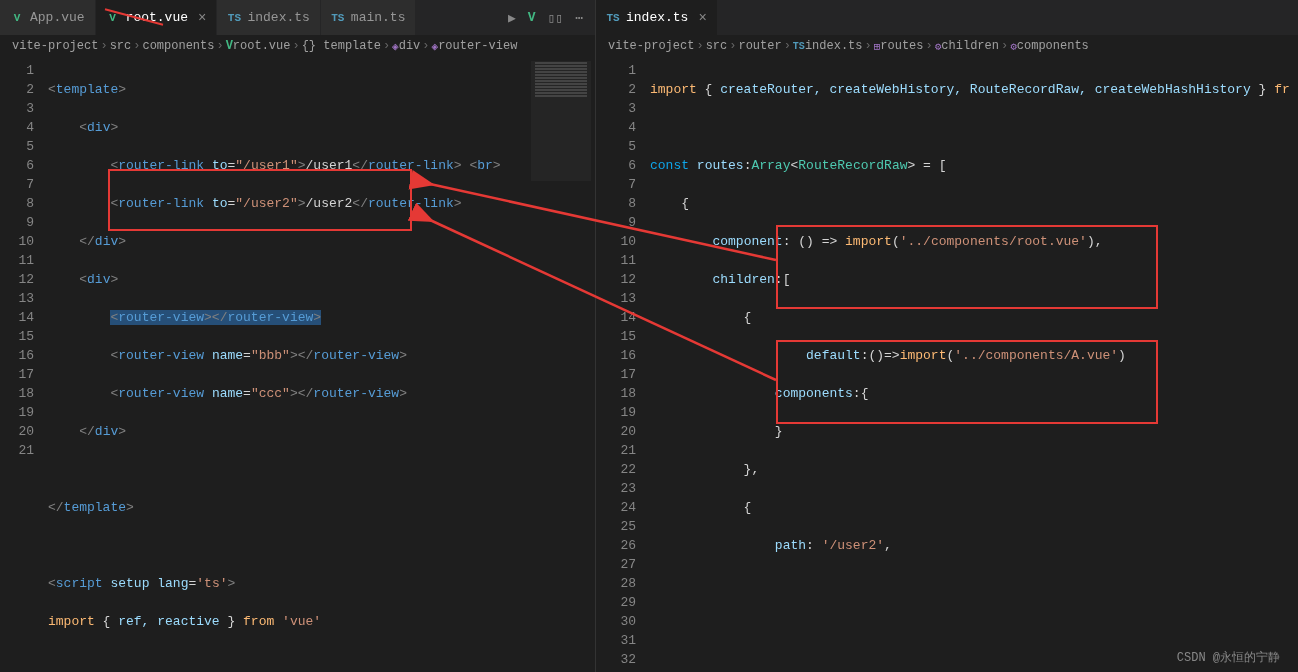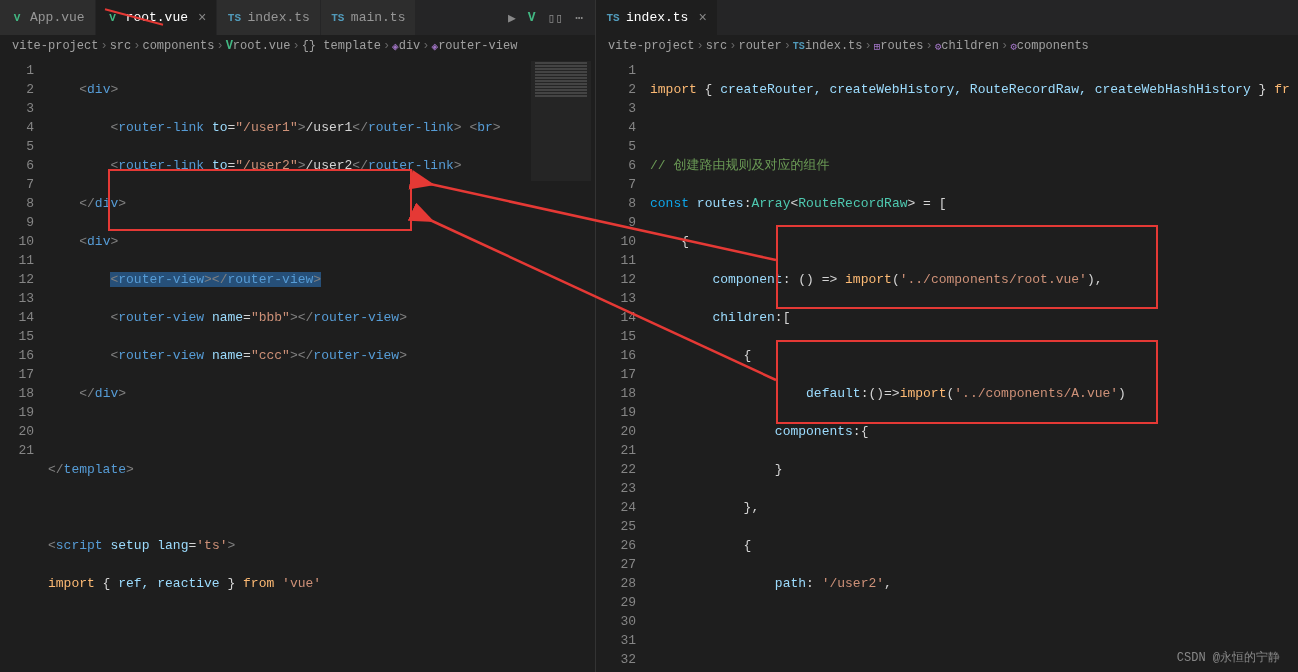--- a/index.html
+++ b/index.html
@@ -108,20 +108,21 @@
           <div>14</div>
           <div>15</div>
           <div>16</div>
           <div>17</div>
           <div>18</div>
           <div>19</div>
           <div>20</div>
           <div>21</div>
         </div>
       <div class="code">
+<div><span class="c-br">&lt;</span><span class="c-tag">template</span><span class="c-br">&gt;</span></div>
 <div>    <span class="c-br">&lt;</span><span class="c-tag">div</span><span class="c-br">&gt;</span></div>
 <div>        <span class="c-br">&lt;</span><span class="c-tag">router-link</span> <span class="c-attr">to</span>=<span class="c-str">"/user1"</span><span class="c-br">&gt;</span>/user1<span class="c-br">&lt;/</span><span class="c-tag">router-link</span><span class="c-br">&gt;</span> <span class="c-br">&lt;</span><span class="c-tag">br</span><span class="c-br">&gt;</span></div>
 <div>        <span class="c-br">&lt;</span><span class="c-tag">router-link</span> <span class="c-attr">to</span>=<span class="c-str">"/user2"</span><span class="c-br">&gt;</span>/user2<span class="c-br">&lt;/</span><span class="c-tag">router-link</span><span class="c-br">&gt;</span></div>
 <div>    <span class="c-br">&lt;/</span><span class="c-tag">div</span><span class="c-br">&gt;</span></div>
 <div>    <span class="c-br">&lt;</span><span class="c-tag">div</span><span class="c-br">&gt;</span></div>
 <div>        <span class="sel"><span class="c-br">&lt;</span><span class="c-tag">router-view</span><span class="c-br">&gt;&lt;/</span><span class="c-tag">router-view</span><span class="c-br">&gt;</span></span></div>
 <div>        <span class="c-br">&lt;</span><span class="c-tag">router-view</span> <span class="c-attr">name</span>=<span class="c-str">"bbb"</span><span class="c-br">&gt;&lt;/</span><span class="c-tag">router-view</span><span class="c-br">&gt;</span></div>
 <div>        <span class="c-br">&lt;</span><span class="c-tag">router-view</span> <span class="c-attr">name</span>=<span class="c-str">"ccc"</span><span class="c-br">&gt;&lt;/</span><span class="c-tag">router-view</span><span class="c-br">&gt;</span></div>
 <div>    <span class="c-br">&lt;/</span><span class="c-tag">div</span><span class="c-br">&gt;</span></div>
 <div> </div>
@@ -211,21 +212,20 @@
           <div>27</div>
           <div>28</div>
           <div>29</div>
           <div>30</div>
           <div>31</div>
           <div>32</div>
         </div>
       <div class="code">
 <div><span class="c-kw2">import</span> { <span class="c-var">createRouter, createWebHistory, RouteRecordRaw, createWebHashHistory</span> } <span class="c-kw2">fr</span></div>
 <div> </div>
-<div><span class="c-cmt">// 创建路由规则及对应的组件</span></div>
 <div><span class="c-kw">const</span> <span class="c-var">routes</span>:<span class="c-type">Array</span>&lt;<span class="c-type">RouteRecordRaw</span>&gt; = [</div>
 <div>    {</div>
 <div>        <span class="c-var">component</span>: () =&gt; <span class="c-kw2">import</span>(<span class="c-str">'../components/root.vue'</span>),</div>
 <div>        <span class="c-var">children</span>:[</div>
 <div>            {</div>
 <div>                    <span class="c-var">default</span>:()=&gt;<span class="c-kw2">import</span>(<span class="c-str">'../components/A.vue'</span>)</div>
 <div>                <span class="c-var">components</span>:{</div>
 <div>                }</div>
 <div>            },</div>
 <div>            {</div>

